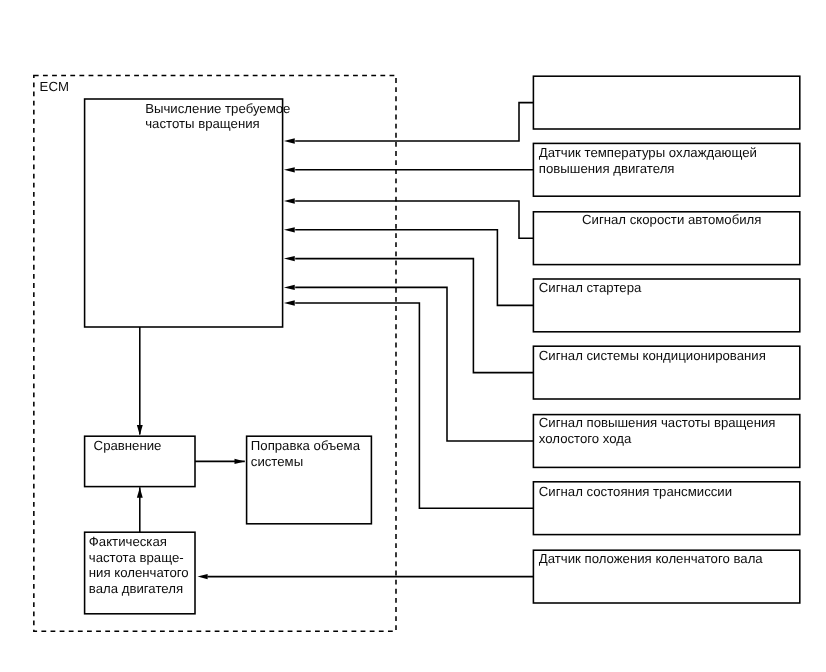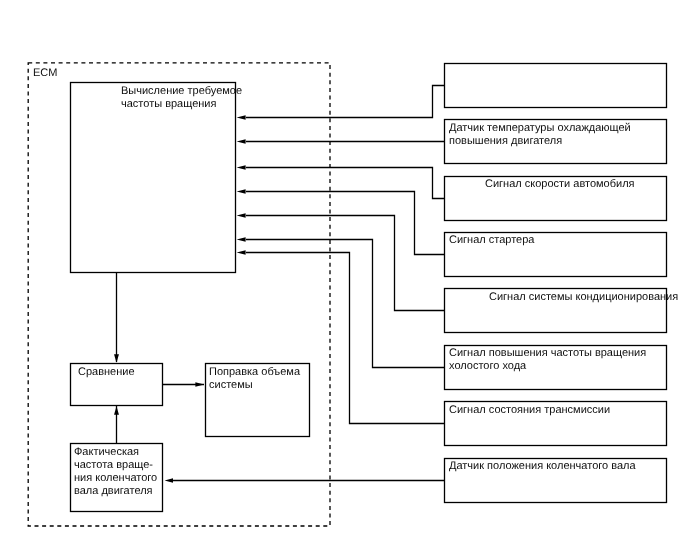--- a/index.html
+++ b/index.html
@@ -78,19 +78,19 @@
 системы</div>
   <div class="txt" style="left:74.2px;top:445.8px;line-height:13.1px;">Фактическая
 частота враще-
 ния коленчатого
 вала двигателя</div>
 
   <div class="txt" style="left:449.0px;top:121.6px;">Датчик температуры охлаждающей
 повышения двигателя</div>
   <div class="txt" style="left:449.0px;top:178.0px;margin-left:36px;">Сигнал скорости автомобиля</div>
   <div class="txt" style="left:449.0px;top:234.4px;">Сигнал стартера</div>
-  <div class="txt" style="left:449.0px;top:290.8px;margin-left:40px;">Сигнал системы кондиционирования</div>
+  <div class="txt" style="left:449.0px;top:290.8px;">Сигнал системы кондиционирования</div>
   <div class="txt" style="left:449.0px;top:347.2px;">Сигнал повышения частоты вращения
 холостого хода</div>
   <div class="txt" style="left:449.0px;top:460.0px;">Датчик положения коленчатого вала</div>
   <div class="txt" style="left:449.0px;top:403.6px;">Сигнал состояния трансмиссии</div>
 
 </div>
 
 </body></html>

